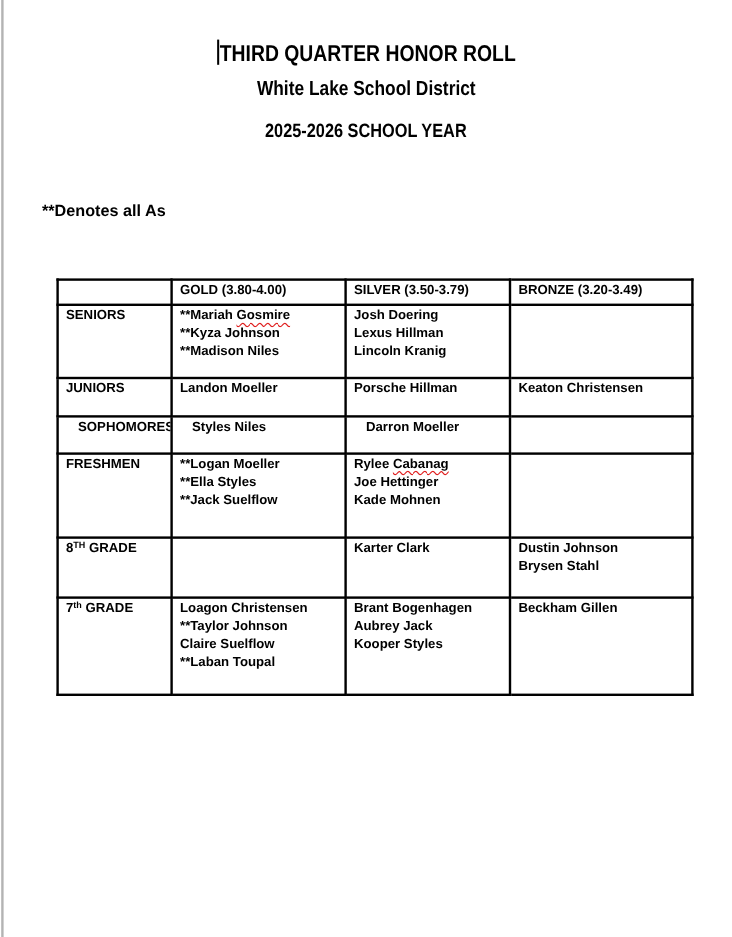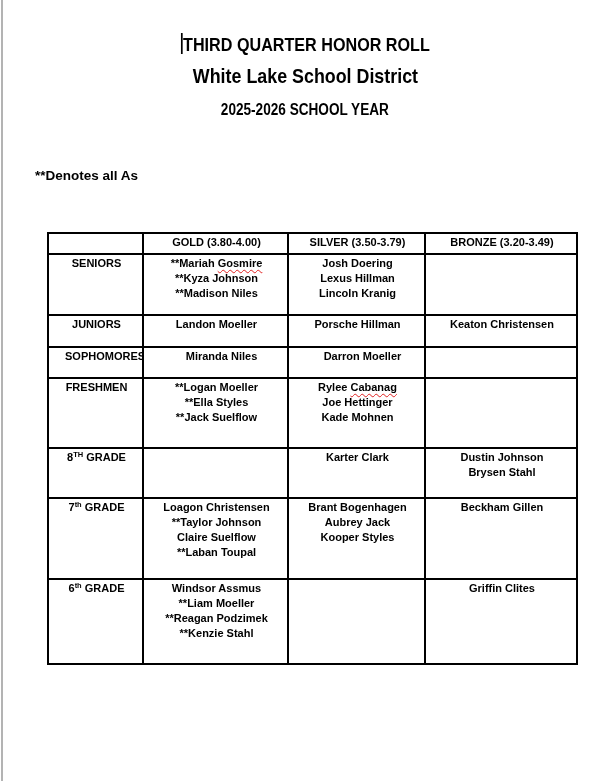--- a/index.html
+++ b/index.html
@@ -4,31 +4,31 @@
 <style>
   html,body{margin:0;padding:0;}
   body{
     width:610px;height:781px;background:#ffffff;position:relative;overflow:hidden;
     font-family:"Liberation Sans","DejaVu Sans",sans-serif;font-weight:bold;color:#000;
   }
   .page-edge{position:absolute;left:1px;top:0;width:2px;height:781px;background:var(--edge,#b3b3b3);}
   .heading{position:absolute;left:0;width:610px;text-align:center;white-space:nowrap;}
   .heading > .squeeze{display:inline-block;transform:scaleX(0.85);transform-origin:center;}
   .title{top:33px;font-size:19px;}
-  .subtitle{top:64px;font-size:21px;}
+  .subtitle{top:64px;font-size:17px;}
   .year{top:101px;font-size:16px;}
   .note{position:absolute;left:35px;top:168px;font-size:13.5px;}
   .caret{display:inline-block;width:1.5px;height:21px;background:#000;vertical-align:-3px;margin-right:1px;}
   table.roll{
     position:absolute;left:47px;top:232px;width:529px;
     border-collapse:collapse;table-layout:fixed;
   }
   table.roll td{
     border:2px solid var(--border,#000);vertical-align:top;
-    padding:1px 4px 0 6px;font-size:11px;line-height:15px;overflow:hidden;text-align:center;
+    padding:1px 4px 0 6px;font-size:11px;line-height:15px;overflow:hidden;
   }
   thead td{height:18px;font-size:13px;line-height:17px;padding-top:0;}
   tbody tr:nth-child(1) td{height:58px;}
   tbody tr:nth-child(2) td{height:29px;}
   tbody tr:nth-child(3) td{height:28px;padding-left:16px;}
   tbody tr:nth-child(4) td{height:67px;margin-top:27px;}
   tbody tr:nth-child(5) td{height:47px;border-radius:17px;}
   tbody tr:nth-child(6) td{height:78px;}
   tbody tr:nth-child(7) td{height:82px;}
   td sup{font-size:7.5px;position:relative;top:1px;vertical-align:top;line-height:1;}
@@ -99,21 +99,21 @@
         <td>
           <div>Porsche Hillman</div>
         </td>
         <td>
           <div>Keaton Christensen</div>
         </td>
       </tr>
       <tr>
         <td><span>SOPHOMORES</span></td>
         <td>
-          <div>Miranda Niles</div>
+          <div>Styles Niles</div>
         </td>
         <td>
           <div>Darron Moeller</div>
         </td>
         <td></td>
       </tr>
       <tr>
         <td><span>FRESHMEN</span></td>
         <td>
           <div>**Logan Moeller</div>
@@ -148,27 +148,14 @@
         </td>
         <td>
           <div>Brant Bogenhagen</div>
           <div>Aubrey Jack</div>
           <div>Kooper Styles</div>
         </td>
         <td>
           <div>Beckham Gillen</div>
         </td>
       </tr>
-      <tr>
-        <td><span>6<sup>th</sup> GRADE</span></td>
-        <td>
-          <div>Windsor Assmus</div>
-          <div>**Liam Moeller</div>
-          <div>**Reagan Podzimek</div>
-          <div>**Kenzie Stahl</div>
-        </td>
-        <td></td>
-        <td>
-          <div>Griffin Clites</div>
-        </td>
-      </tr>
     </tbody>
 </table>
 
 </body></html>

